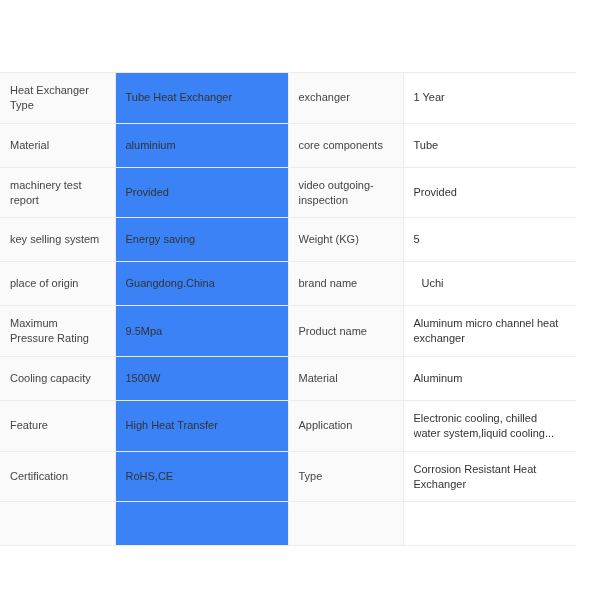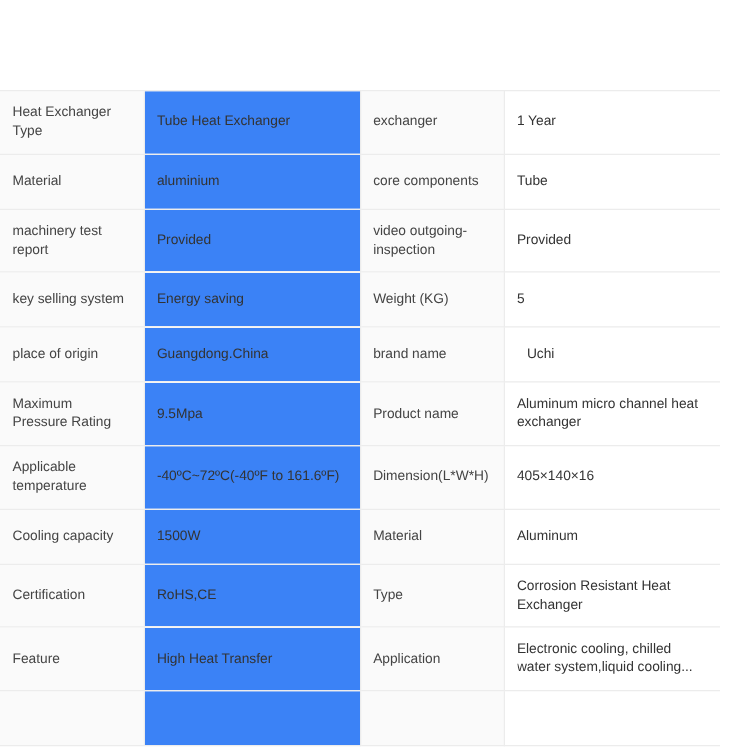--- a/index.html
+++ b/index.html
@@ -154,72 +154,58 @@
           </td>
         <td>
             <span class="cell-text">Product name</span>
           </td>
         <td>
             <span class="cell-text">Aluminum micro channel heat exchanger</span>
           </td>
       </tr>
       <tr>
         <td>
-            <span class="cell-text">Applicable temperature</span>
-          </td>
-        <td>
-            <span class="cell-text">-40ºC~72ºC(-40ºF to 161.6ºF)</span>
-          </td>
-        <td>
-            <span class="cell-text">Dimension(L*W*H)</span>
-          </td>
-        <td>
-            <span class="cell-text">405×140×16</span>
-          </td>
-      </tr>
-      <tr>
-        <td>
             <span class="cell-text">Cooling capacity</span>
           </td>
         <td>
             <span class="cell-text">1500W</span>
           </td>
         <td>
             <span class="cell-text">Material</span>
           </td>
         <td>
             <span class="cell-text">Aluminum</span>
           </td>
       </tr>
       <tr>
         <td>
+            <span class="cell-text">Feature</span>
+          </td>
+        <td>
+            <span class="cell-text">High Heat Transfer</span>
+          </td>
+        <td>
+            <span class="cell-text">Application</span>
+          </td>
+        <td>
+            <span class="cell-text truncate2">Electronic cooling, chilled water system,liquid cooling...</span>
+          </td>
+      </tr>
+      <tr>
+        <td>
             <span class="cell-text">Certification</span>
           </td>
         <td>
             <span class="cell-text">RoHS,CE</span>
           </td>
         <td>
             <span class="cell-text">Type</span>
           </td>
         <td>
             <span class="cell-text">Corrosion Resistant Heat Exchanger</span>
-          </td>
-      </tr>
-      <tr>
-        <td>
-            <span class="cell-text">Feature</span>
-          </td>
-        <td>
-            <span class="cell-text">High Heat Transfer</span>
-          </td>
-        <td>
-            <span class="cell-text">Application</span>
-          </td>
-        <td>
-            <span class="cell-text truncate2">Electronic cooling, chilled water system,liquid cooling...</span>
           </td>
       </tr>
       <tr class="last-partial">
         <td></td>
         <td></td>
         <td></td>
         <td></td>
       </tr>
     </tbody>
   </table>

